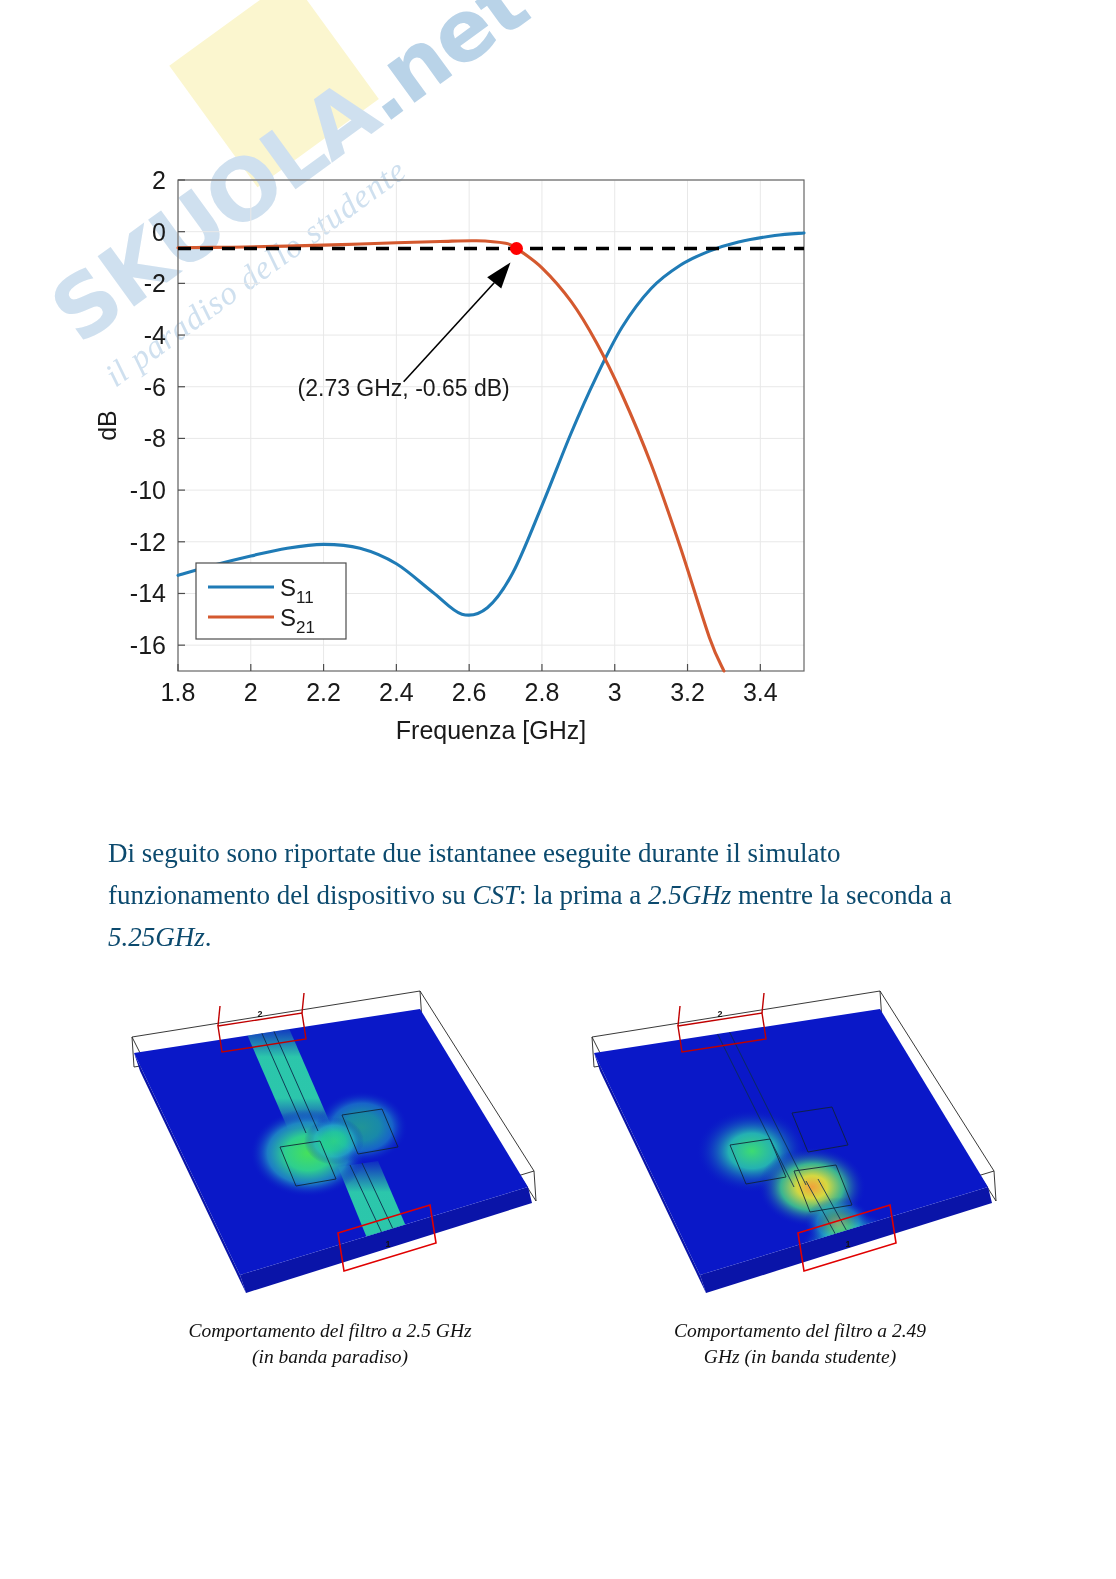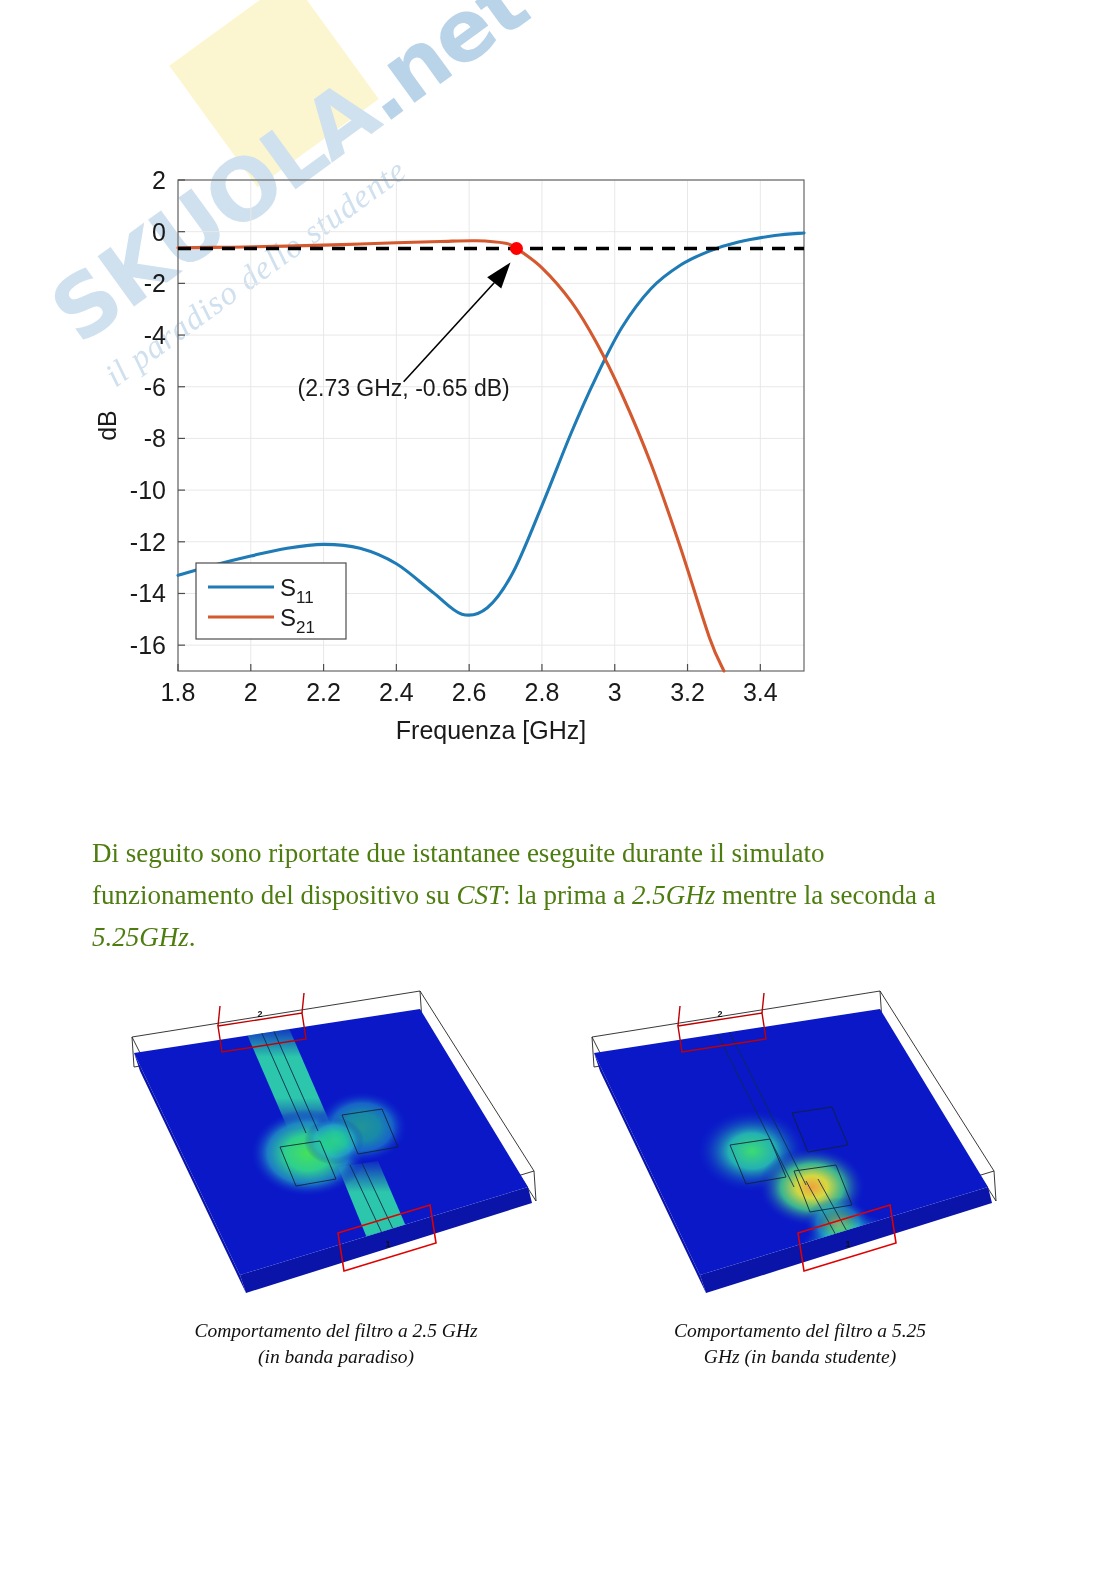--- a/index.html
+++ b/index.html
@@ -31,40 +31,40 @@
     font-family:"Liberation Serif",serif;font-style:italic;
     font-size:33px;color:#cfe0ef;white-space:nowrap;letter-spacing:1px;
   }
 
   
   #chart-figure{position:absolute;left:0;top:150px;width:1116px;height:610px;z-index:2;}
   #chart-svg{display:block;margin:0 auto;}
 
   
   #body-paragraph{
-    position:absolute;left:92px;top:805px;width:880px;
-    font-size:27px;line-height:42px;color:#4d7c0f;text-align:left;
+    position:absolute;left:108px;top:805px;width:880px;
+    font-size:27px;line-height:42px;color:#0c4a6e;text-align:left;
     z-index:2;
   }
   #body-paragraph i{font-style:italic;}
 
   
   #figure-row{
     position:absolute;left:0;top:975px;width:1116px;height:340px;z-index:2;
   }
   .cst-fig{position:absolute;top:0;width:420px;height:340px;}
   #cst-fig-left{left:120px;}
   #cst-fig-right{left:580px;}
 
   .caption{
     position:absolute;top:1318px;width:400px;
     font-size:19.5px;line-height:26px;font-style:italic;
     text-align:center;color:#111;z-index:2;
   }
-  #caption-left{left:136px;text-align:center;}
+  #caption-left{left:130px;text-align:center;}
   #caption-right{left:600px;}
 </style>
 </head>
 <body>
 
 <div id="watermark">
   <div id="wm-diamond"></div>
   <div id="wm-brand">
     <span>SKUOLA</span><span class="net">.net</span>
   </div>
@@ -302,15 +302,15 @@
       <text x="268" y="272" text-anchor="middle" font-family="Liberation Sans, sans-serif" font-size="9" font-weight="bold" fill="#111">1</text>
     </svg>
   </div>
 </div>
 
 <div class="caption" id="caption-left">
   <span>Comportamento del filtro a 2.5 GHz</span><br>
   <span>(in banda paradiso)</span>
 </div>
 <div class="caption" id="caption-right">
-  <span>Comportamento del filtro a 5.25</span><br>
+  <span>Comportamento del filtro a 2.49</span><br>
   <span>GHz (in banda studente)</span>
 </div>
 
 </body></html>

